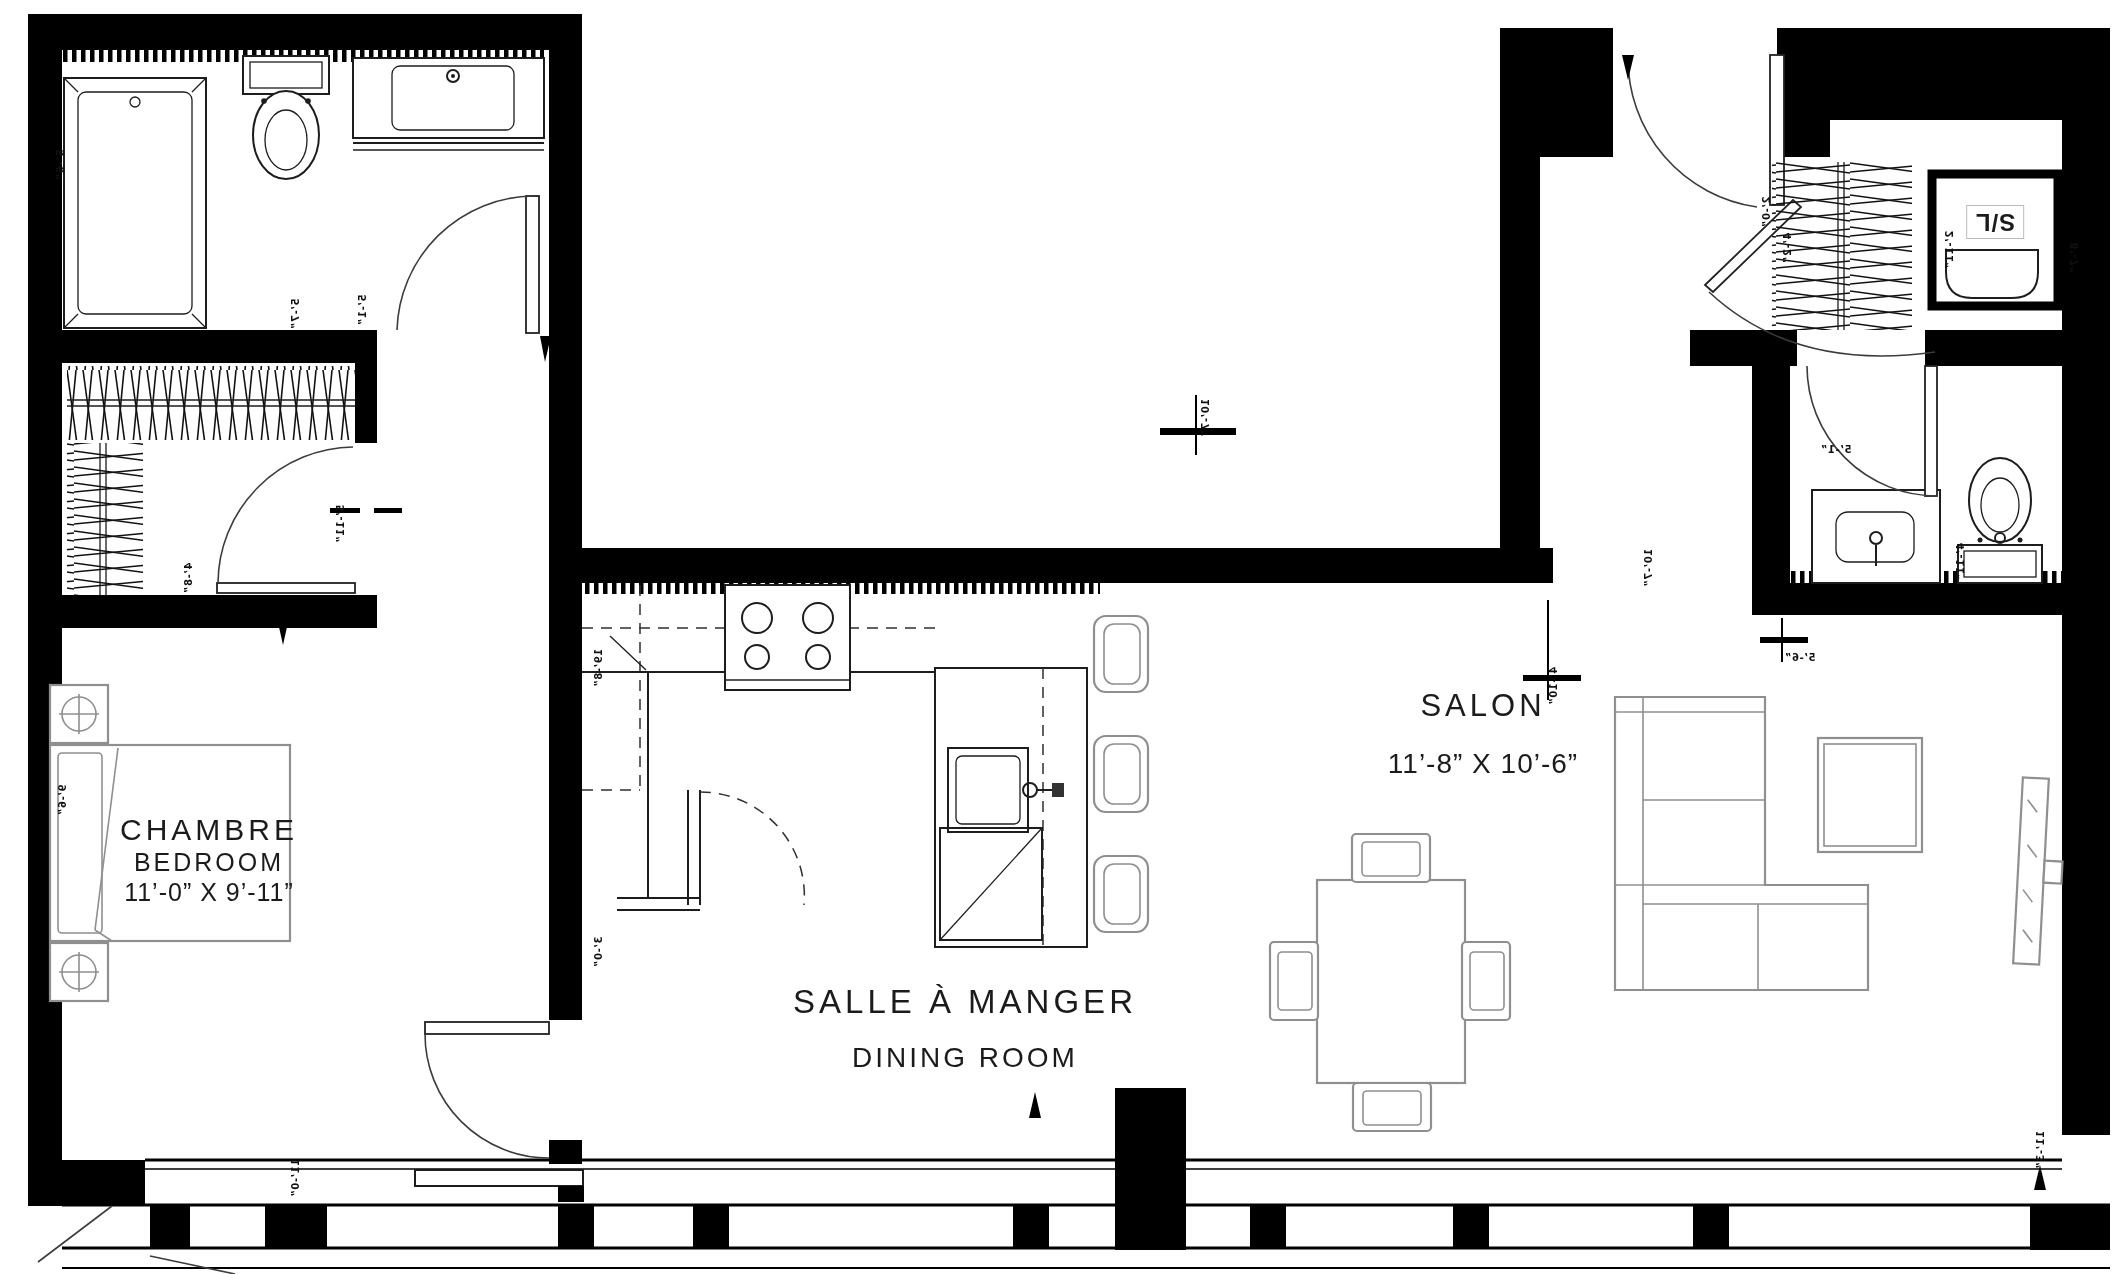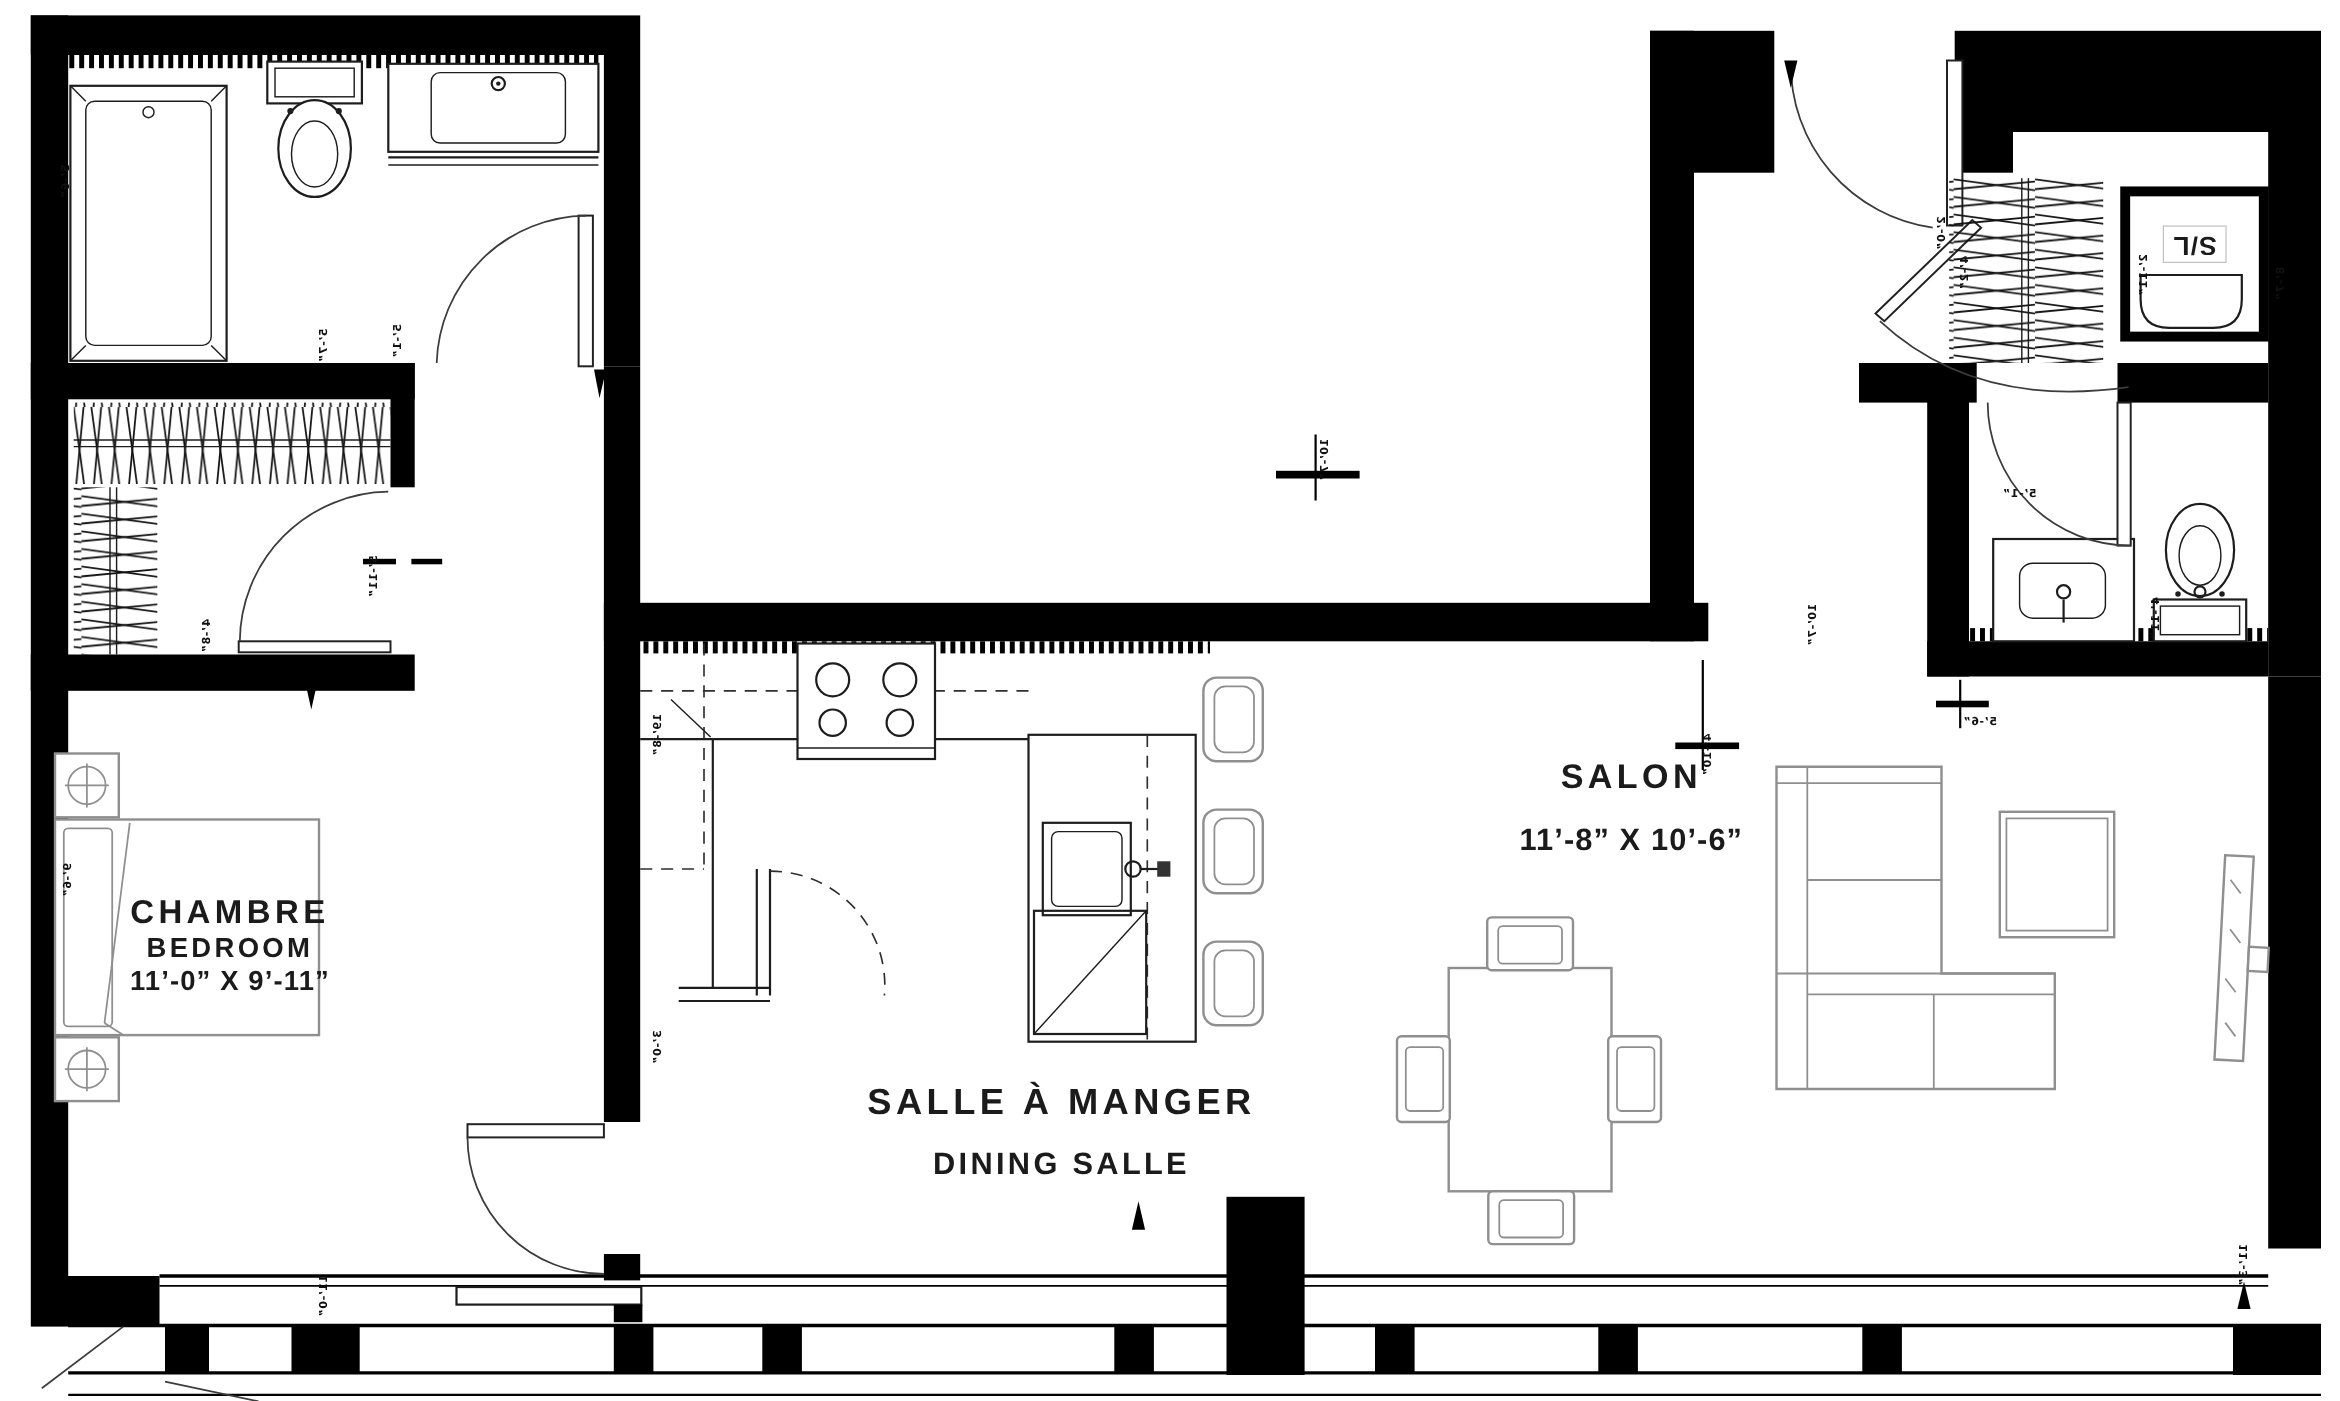--- a/index.html
+++ b/index.html
@@ -15,21 +15,21 @@
   .fxn{stroke:var(--fixture);fill:none;stroke-width:2;}
   .fxt{stroke:var(--fixture);fill:none;stroke-width:1.3;}
   .fur{stroke:var(--furniture);fill:#fff;stroke-width:2.2;}
   .furn{stroke:var(--furniture);fill:none;stroke-width:1.6;}
   .arc{stroke:var(--arc);fill:none;stroke-width:1.6;}
   .leaf{fill:#fff;stroke:#222;stroke-width:1.8;}
   .dsh{stroke:#2f2f2f;fill:none;stroke-width:1.5;stroke-dasharray:11 8;}
   .wline{stroke:#000;fill:none;}
   
   .label{position:absolute;transform:translate(-50%,-50%);text-align:center;color:var(--ink);
-         white-space:nowrap;font-weight:700;}
+         white-space:nowrap;font-weight:400;}
   .label .l1{letter-spacing:4px;}
   .label .l2,.label .l3{letter-spacing:3px;}
   .lbl-bedroom .l1{font-size:30px;line-height:34px;margin-top:48px;}
   .lbl-bedroom .l2{font-size:25px;line-height:30px;}
   .lbl-bedroom .l3{font-size:25px;line-height:30px;letter-spacing:1px;}
   .lbl-dining .l1{font-size:33px;line-height:56px;}
   .lbl-dining .l2{font-size:28px;line-height:56px;}
   .lbl-dining .l3{font-size:28px;line-height:56px;letter-spacing:1px;}
   .lbl-living .l1{font-size:31px;line-height:58px;}
   .lbl-living .l2{font-size:28px;line-height:58px;}
@@ -339,21 +339,21 @@
 </svg>
 
   <div class="label lbl-bedroom" style="left:209px;top:836px;">
     <div class="l1">CHAMBRE</div>
     <div class="l2">BEDROOM</div>
     <div class="l3">11’-0” X 9’-11”</div>
   </div>
 
   <div class="label lbl-dining" style="left:965px;top:1030px;">
     <div class="l1">SALLE À MANGER</div>
-    <div class="l2">DINING SALLE</div>
+    <div class="l2">DINING ROOM</div>
   </div>
 
   <div class="label lbl-living" style="left:1483px;top:735px;">
     <div class="l1">SALON</div>
     <div class="l3">11’-8” X 10’-6”</div>
   </div>
 
   <div class="label lbl-laundry" style="left:1995px;top:222px;">S/L</div>
 
   <div id="dims">

